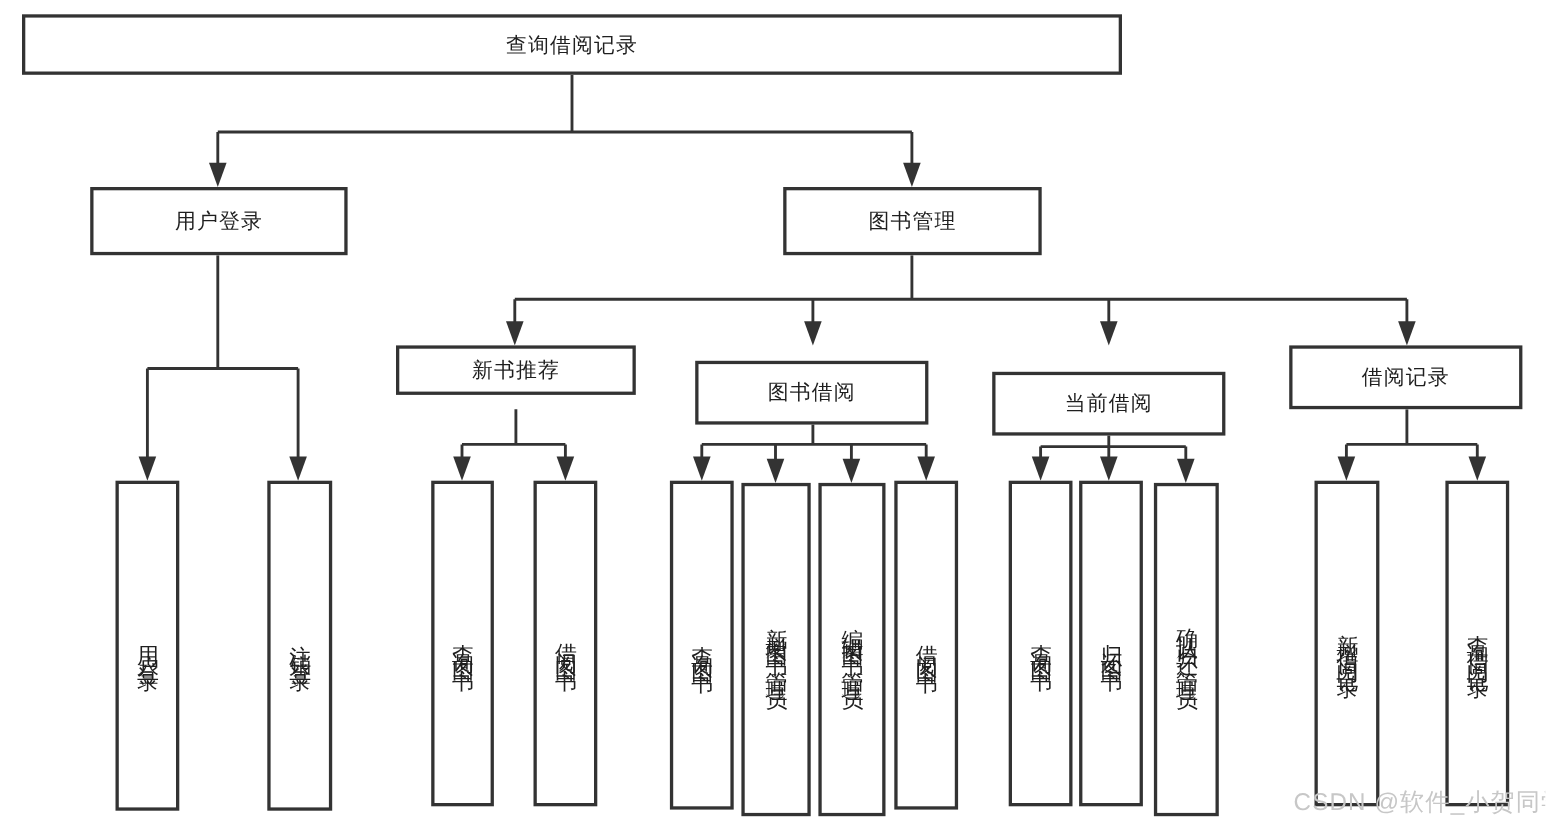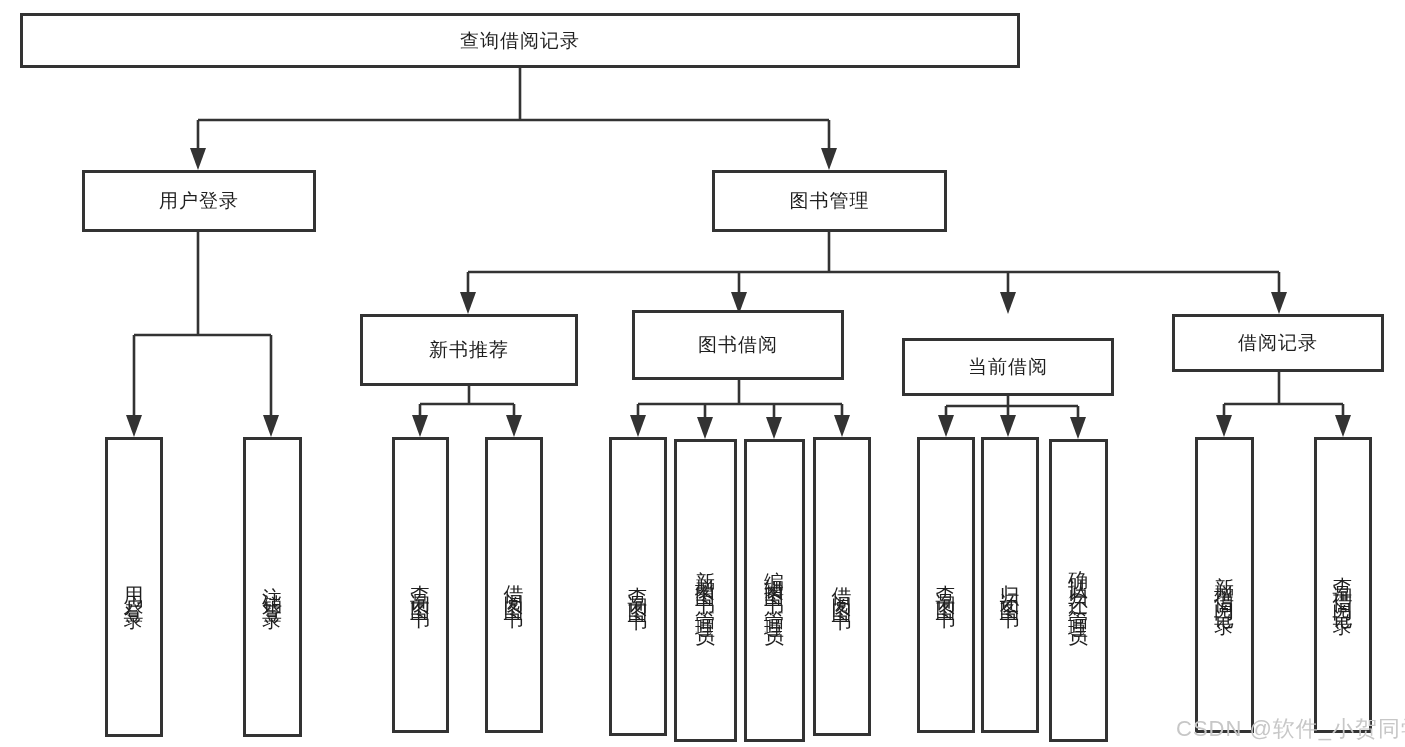--- a/index.html
+++ b/index.html
@@ -91,22 +91,22 @@
       <polygon points="1224,437 1216,415 1232,415"></polygon>
       <polygon points="1343,437 1335,415 1351,415"></polygon>
     </g>
   </svg>
 
   <div class="node" style="left:20px; top:13px; width:1000px; height:55px;">查询借阅记录</div>
 
   <div class="node" style="left:82px; top:170px; width:234px; height:62px;">用户登录</div>
   <div class="node" style="left:712px; top:170px; width:235px; height:62px;">图书管理</div>
 
-  <div class="node" style="left:360px; top:314px; width:218px; height:72px;">新书推荐</div>
-  <div class="node" style="left:632px; top:310px; width:212px; height:70px;">图书借阅</div>
+  <div class="node" style="left:360px; top:314px; width:218px; height:45px;">新书推荐</div>
+  <div class="node" style="left:632px; top:328px; width:212px; height:58px;">图书借阅</div>
   <div class="node" style="left:902px; top:314px; width:212px; height:58px;margin-top:24px;">当前借阅</div>
   <div class="node" style="left:1172px; top:314px; width:212px; height:58px;">借阅记录</div>
 
   <div class="node vert" style="left:105px; top:437px; width:58px; height:300px;">用户登录</div>
   <div class="node vert" style="left:243px; top:437px; width:59px; height:300px;">注销登录</div>
 
   <div class="node vert" style="left:392px; top:437px; width:57px; height:296px;">查询图书</div>
   <div class="node vert" style="left:485px; top:437px; width:58px; height:296px;">借阅图书</div>
 
   <div class="node vert" style="left:609px; top:437px; width:58px; height:299px;">查询图书</div>

